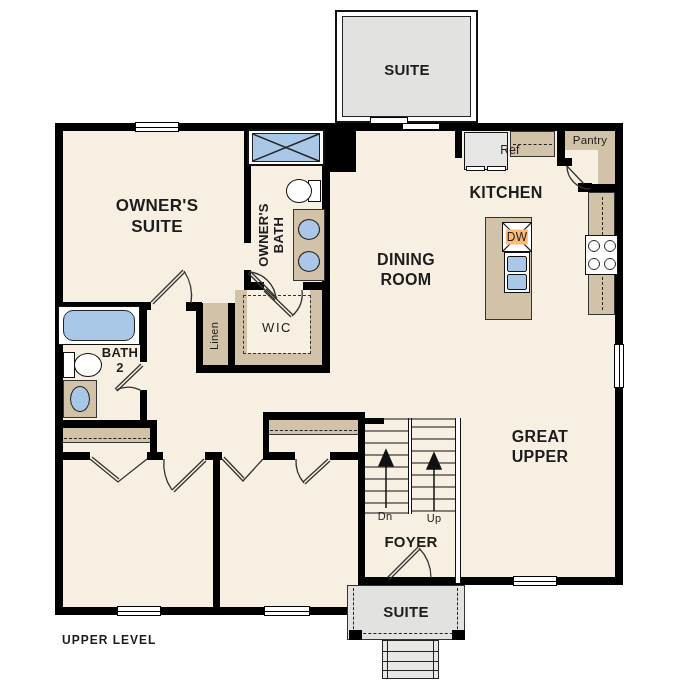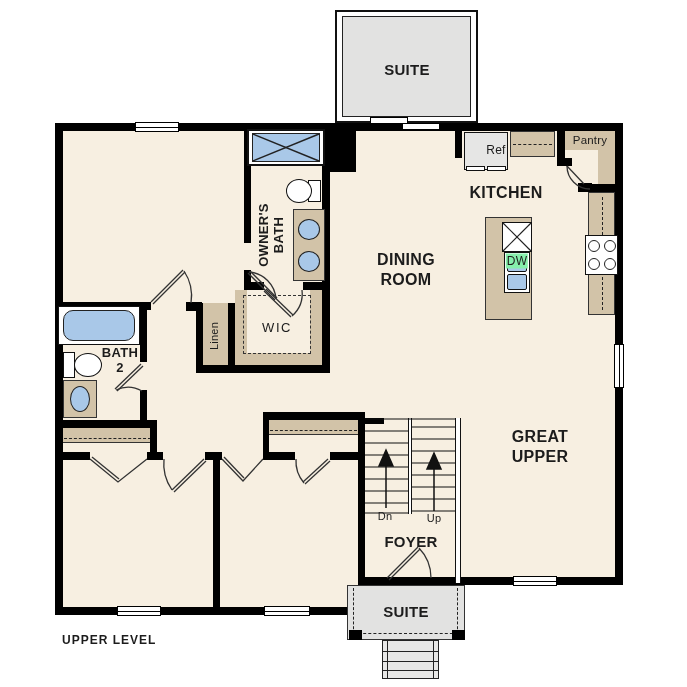--- a/index.html
+++ b/index.html
@@ -218,26 +218,28 @@
       <line x1="387" y1="578" x2="418" y2="547"></line>
         <line x1="389" y1="580" x2="420" y2="549"></line>
       <path d="M419,548 A43,43 0 0 1 431,578"></path>
 
       <line x1="567" y1="166" x2="584" y2="184"></line>
       <path d="M567,166 A23,23 0 0 0 590,189"></path>
     </g>
   </svg>
 
   <div class="lbl" style="left:407px;top:70px;font-size:15px;">SUITE</div>
+  <div class="lbl" style="left:157px;top:216px;font-size:17px;">OWNER'S
+SUITE</div>
   <div class="lbl vert bath" style="left:272px;top:235px;">OWNER'S
 BATH</div>
   <div class="lbl small" style="left:590px;top:140px;font-size:11.5px;">Pantry</div>
-  <div class="lbl small" style="left:496px;top:150px;font-size:12px;text-align:center;">Ref</div>
+  <div class="lbl small" style="left:510px;top:150px;font-size:12px;text-align:center;">Ref</div>
   <div class="lbl" style="left:506px;top:193px;">KITCHEN</div>
-  <div class="lbl small" style="left:517px;top:237px;font-size:12px;background:#86efac;padding:0 1px;margin-top:24px;">DW</div>
+  <div class="lbl small" style="left:517px;top:237px;font-size:12px;background:#fdba74;padding:0 1px;">DW</div>
   <div class="lbl" style="left:406px;top:270px;">DINING
 ROOM</div>
   <div class="lbl" style="left:540px;top:447px;">GREAT
 UPPER</div>
   <div class="lbl bath" style="left:120px;top:361px;">BATH
 2</div>
   <div class="lbl vert small" style="left:215px;top:336px;">Linen</div>
   <div class="lbl wic" style="left:277px;top:328px;">WIC</div>
   <div class="lbl small" style="left:385px;top:517px;">Dn</div>
   <div class="lbl small" style="left:434px;top:519px;text-align:right;">Up</div>

